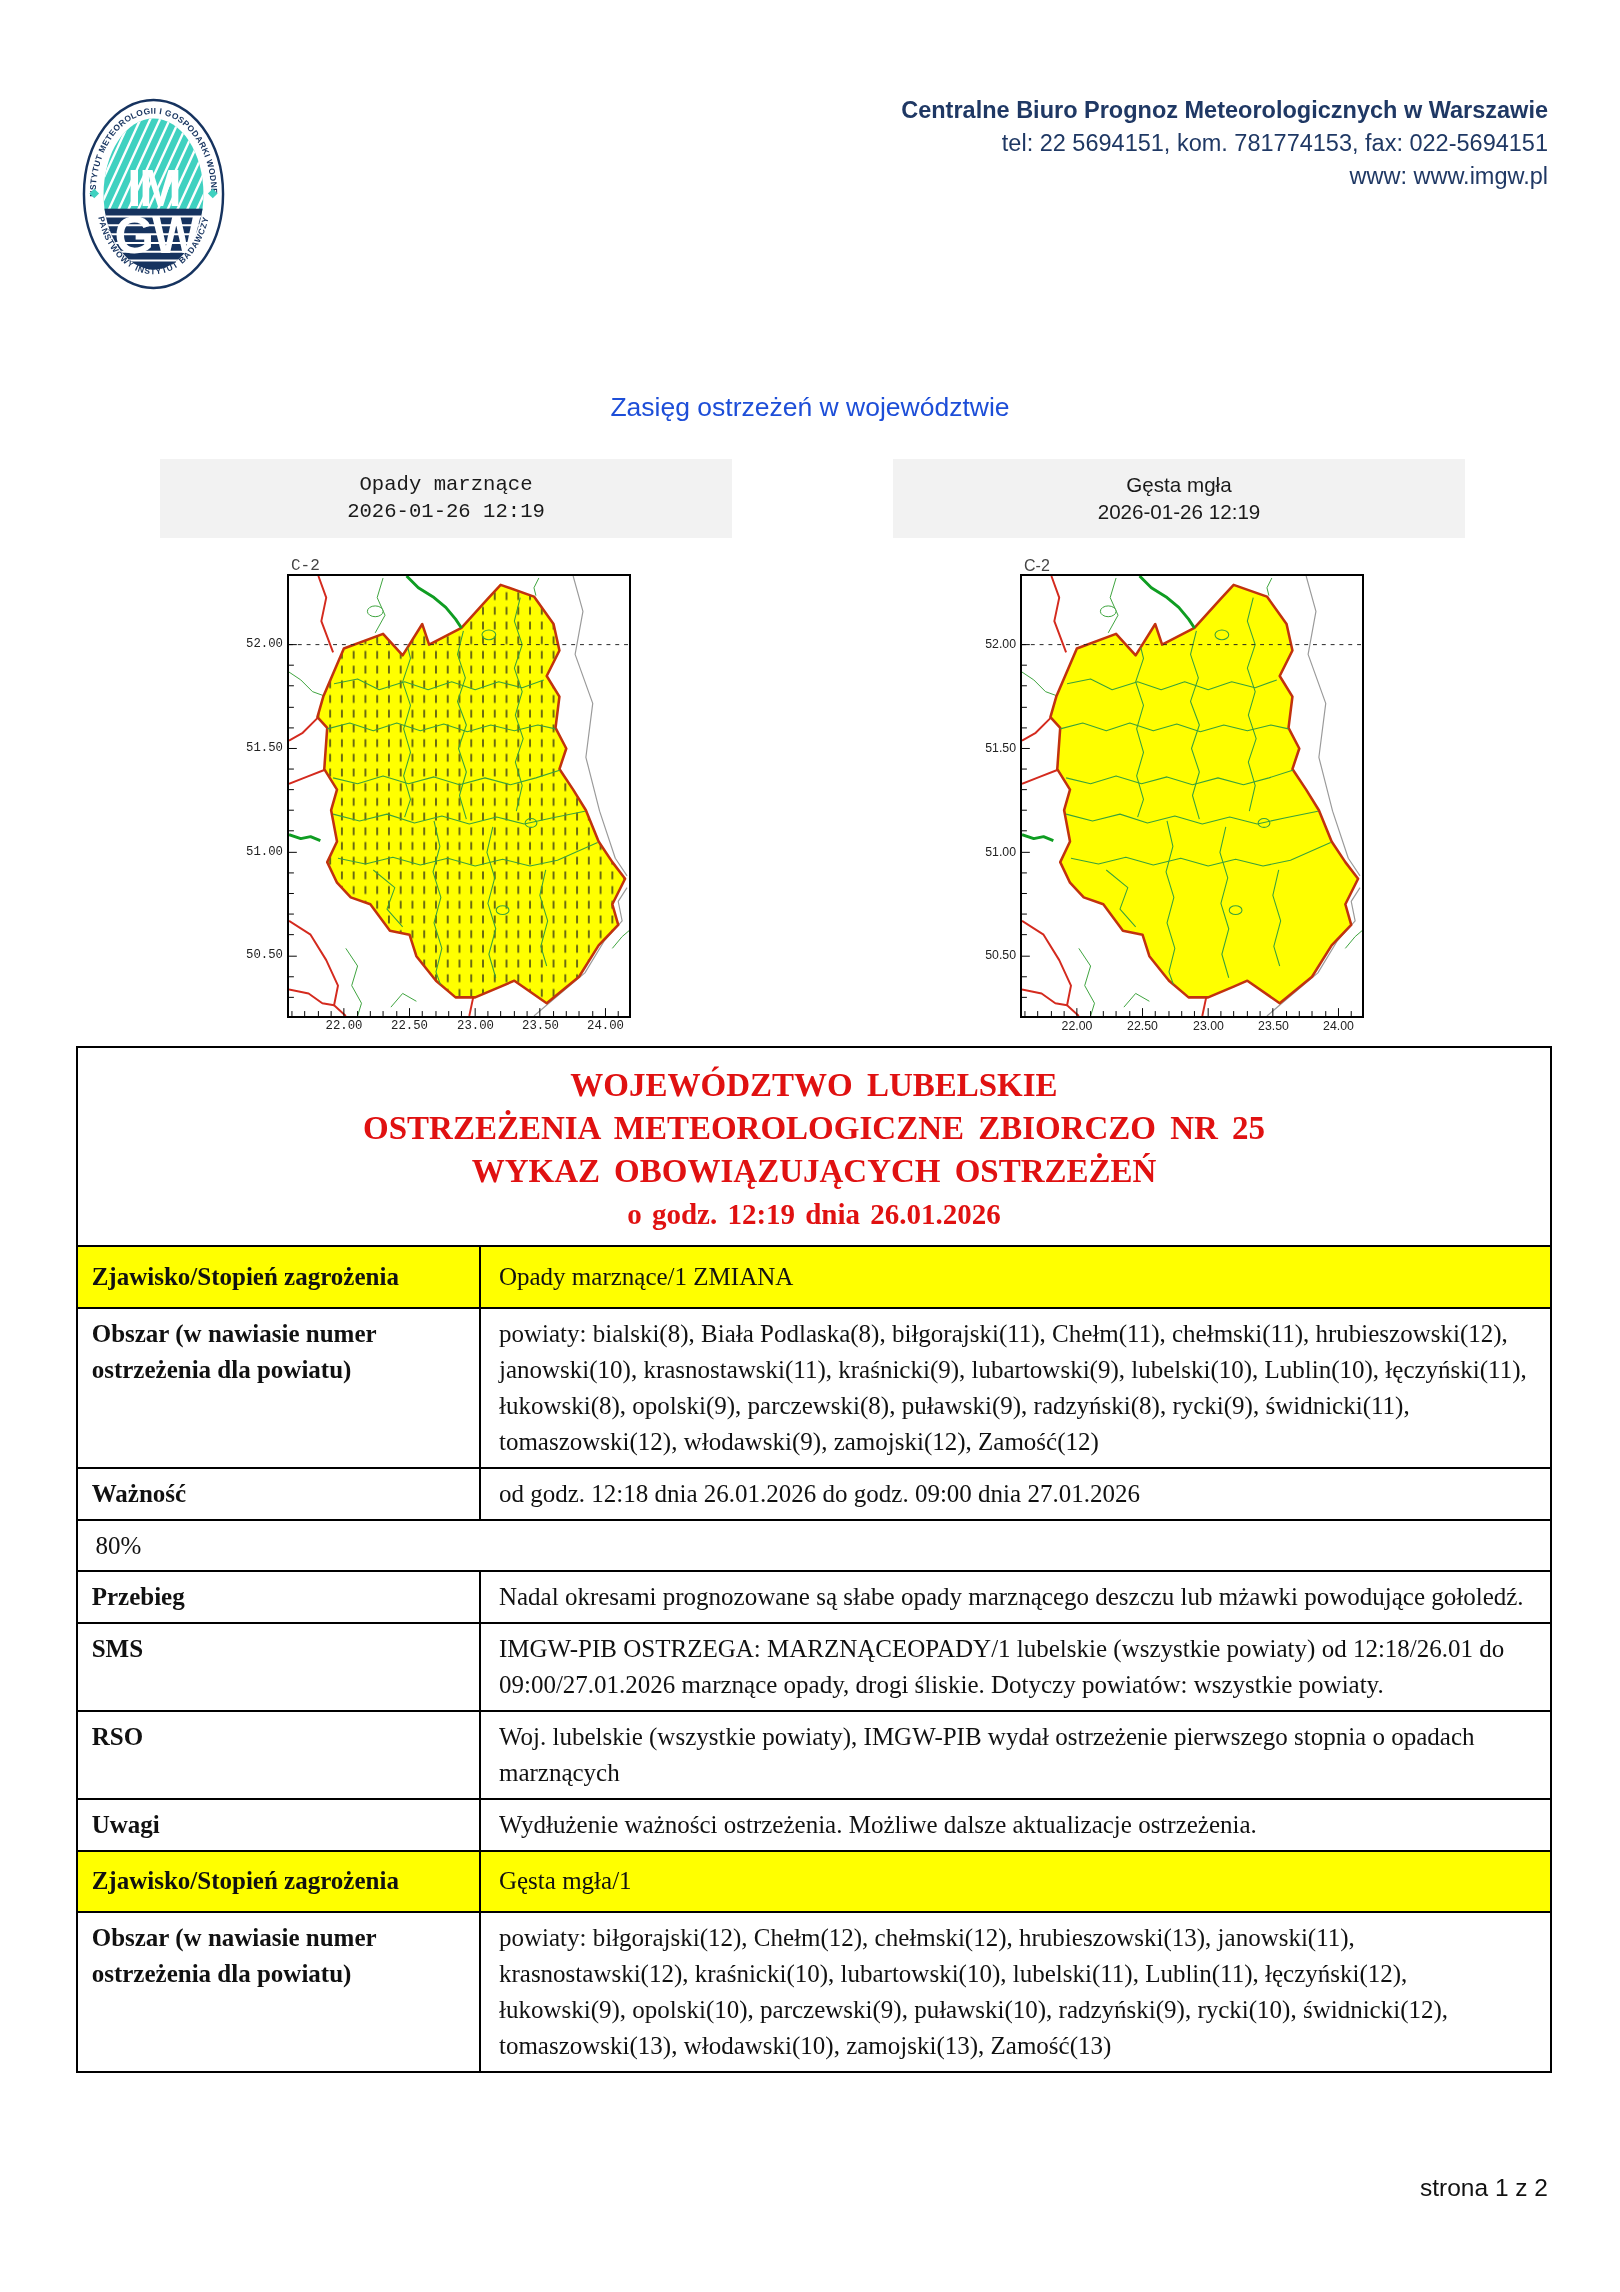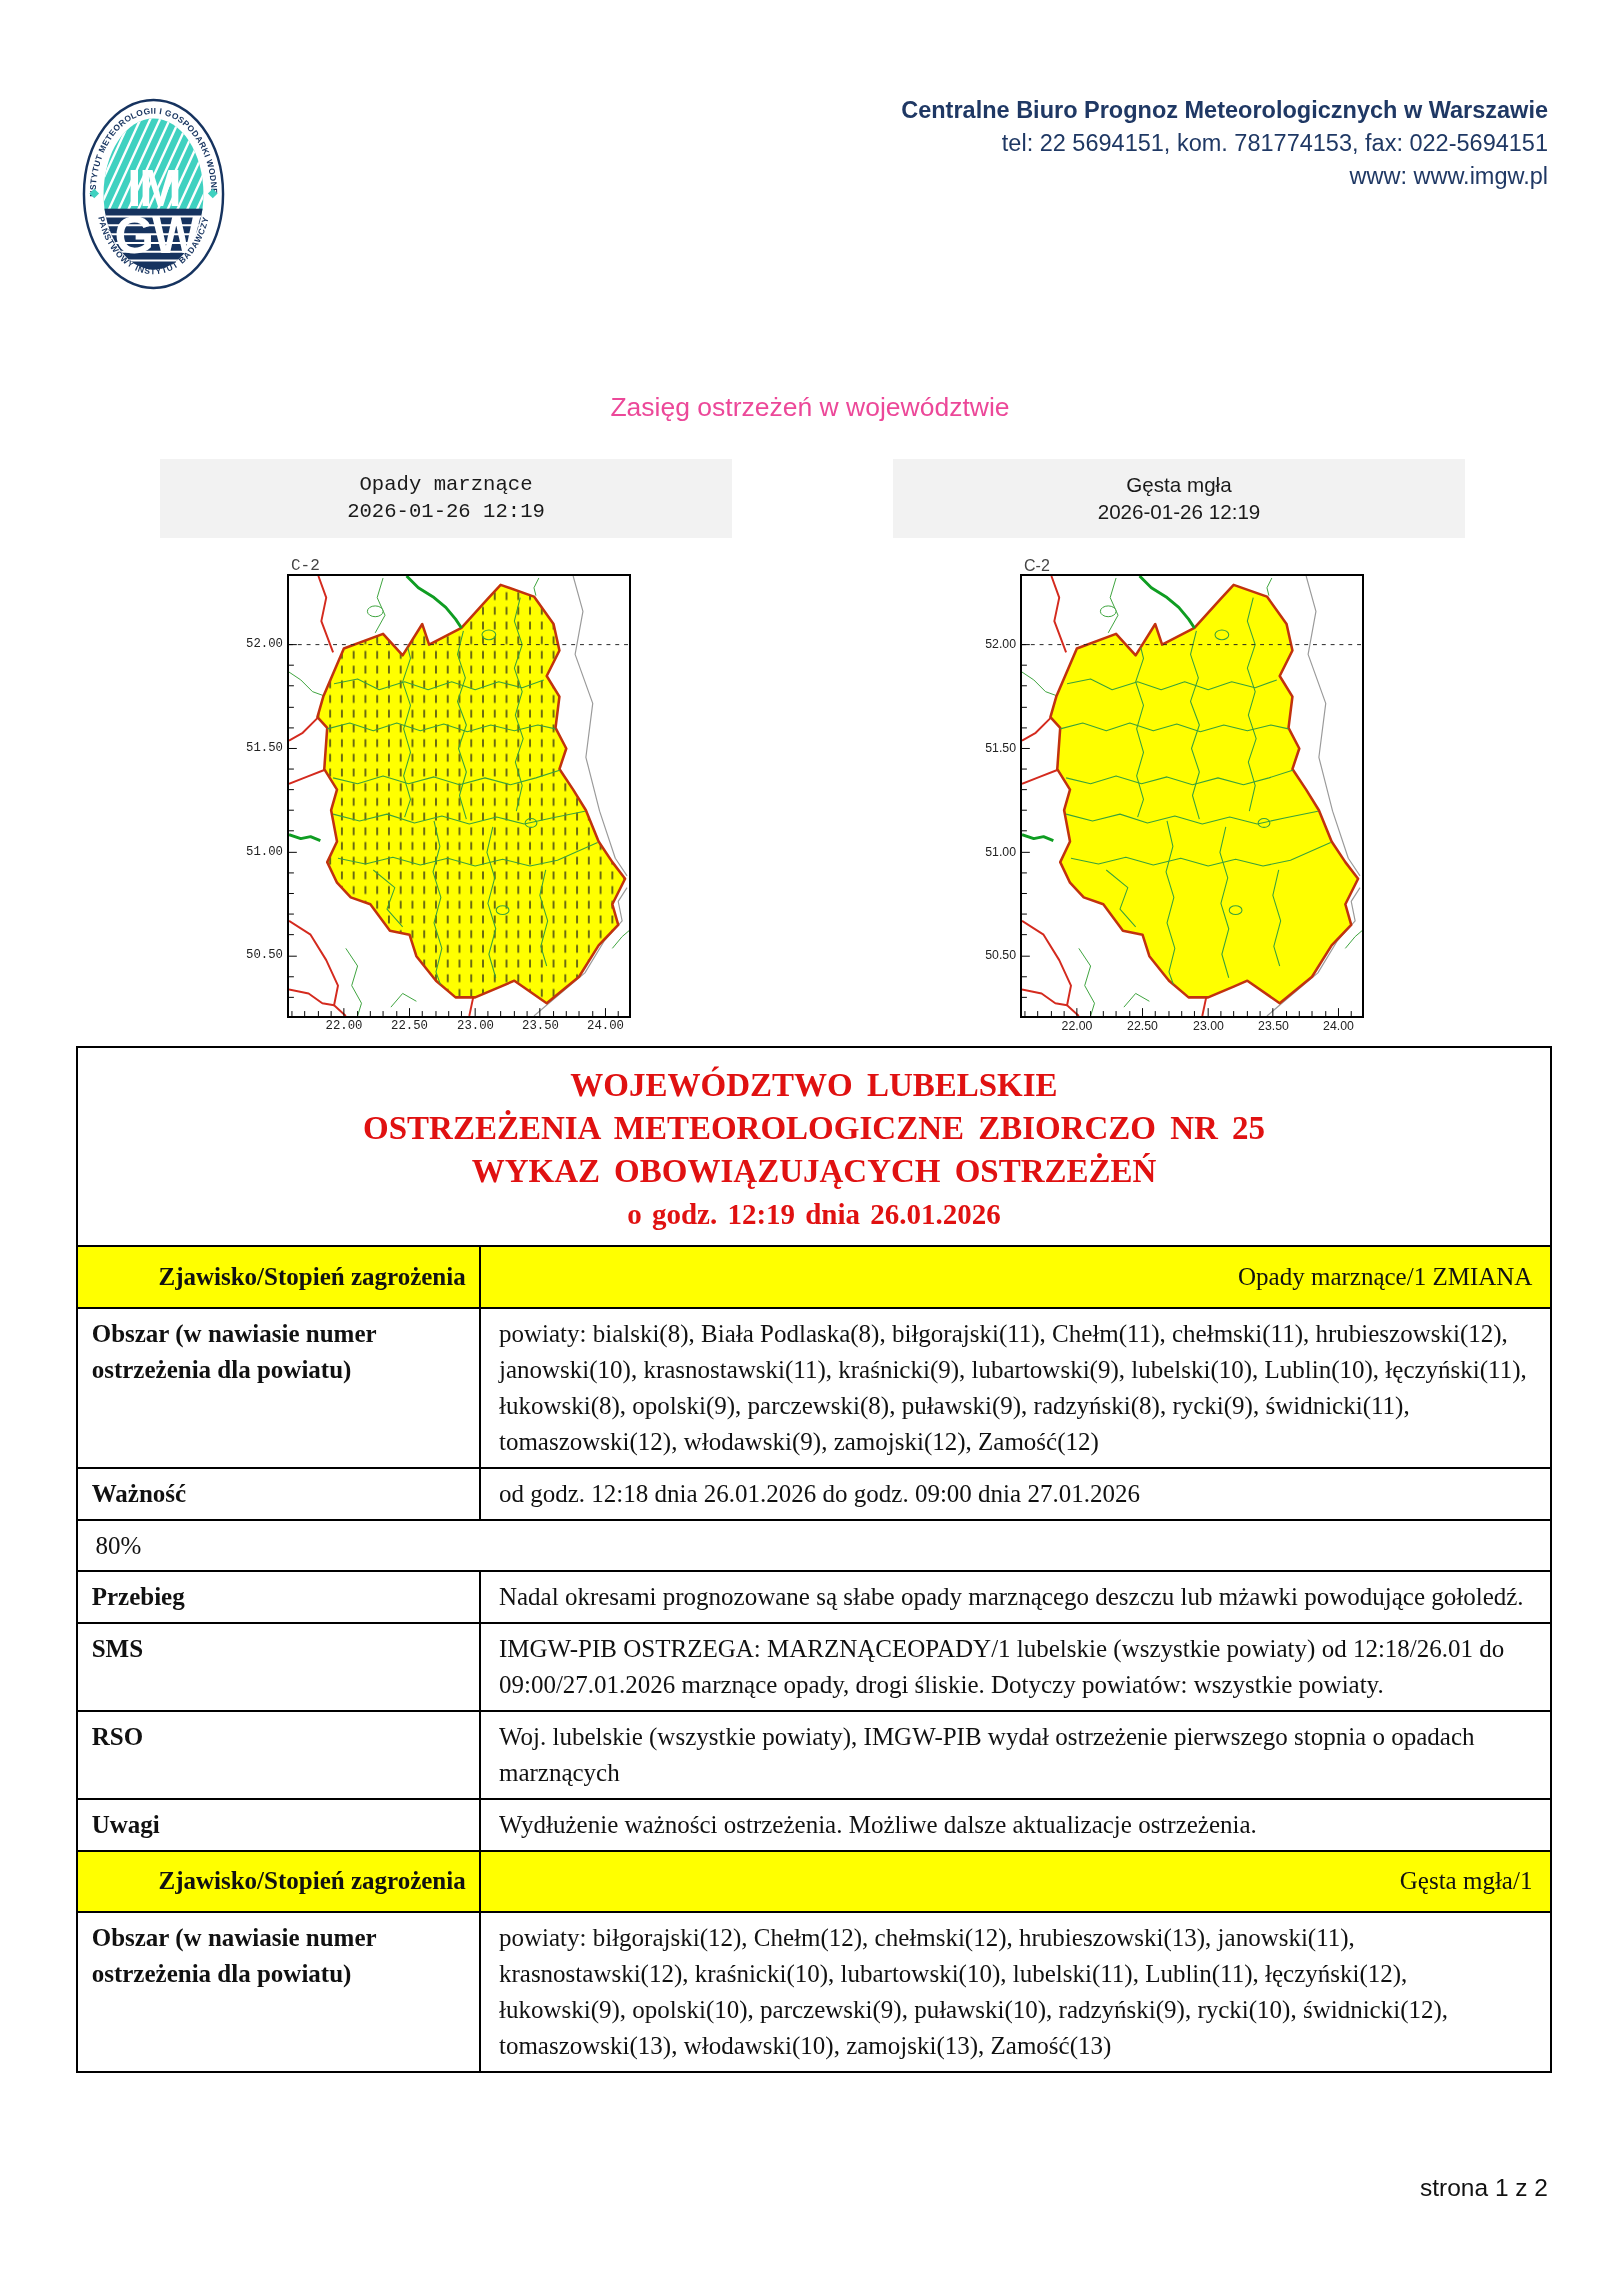--- a/index.html
+++ b/index.html
@@ -7,21 +7,21 @@
         font-family:"Liberation Sans",sans-serif;color:#111;}
 
   
   .logo{position:absolute;left:82px;top:98px;}
   .header-text{position:absolute;right:72px;top:94px;text-align:right;
                color:#1f3864;font-size:23.5px;line-height:33px;}
   .header-text .bold{font-weight:bold;}
 
   
   .section-title{position:absolute;left:0;top:392px;width:100%;text-align:center;
-                 font-size:26.5px;color:#ec4899;}
+                 font-size:26.5px;color:#1d4ed8;}
 
   
   .map-col{position:absolute;top:459px;width:572px;}
   .map-col.left{left:160px;font-family:Liberation Mono, monospace;}
   .map-col.right{left:893px;}
   .map-header{height:67px;background:#f2f2f2;text-align:center;font-size:20.6px;
               line-height:27.4px;padding-top:11.8px;color:#1a1a1a;}
   .map-frame{position:absolute;left:127px;top:115px;width:340px;height:440px;
              border:2px solid #000;background:#fff;}
   .map-frame svg{display:block;}
@@ -32,21 +32,21 @@
   
   .bulletin{position:absolute;left:76px;top:1014px;width:1472px;border:2.9px solid #000;
             font-family:"Liberation Serif",serif;background:#fff;margin-top:32px;}
   .b-title{text-align:center;color:#e01111;font-weight:bold;padding:15.7px 0 11.8px;}
   .b-title .t1{font-size:33px;line-height:43px;word-spacing:5.9px;}
   .b-title .t4{font-size:29px;line-height:39px;margin-top:2px;word-spacing:2.9px;}
   .b-row{display:flex;border-top:2.9px solid #000;font-size:25px;line-height:36px;}
   .b-label{width:374px;padding:6.9px 13.7px;font-weight:bold;border-right:2px solid #000;
            flex:none;}
   .b-value{flex:1;padding:6.9px 17.6px;}
-  .b-row.highlight{background:#ffff00;text-align:right;}
+  .b-row.highlight{background:#ffff00;}
   .b-row.highlight .b-label,.b-row.highlight .b-value{padding-top:11.8px;padding-bottom:11.8px;}
 
   .footer{position:absolute;right:72px;top:2174px;font-size:24.5px;color:#111;}
 </style>
 </head>
 <body>
 
 <div class="page">
 
   <div class="logo">

